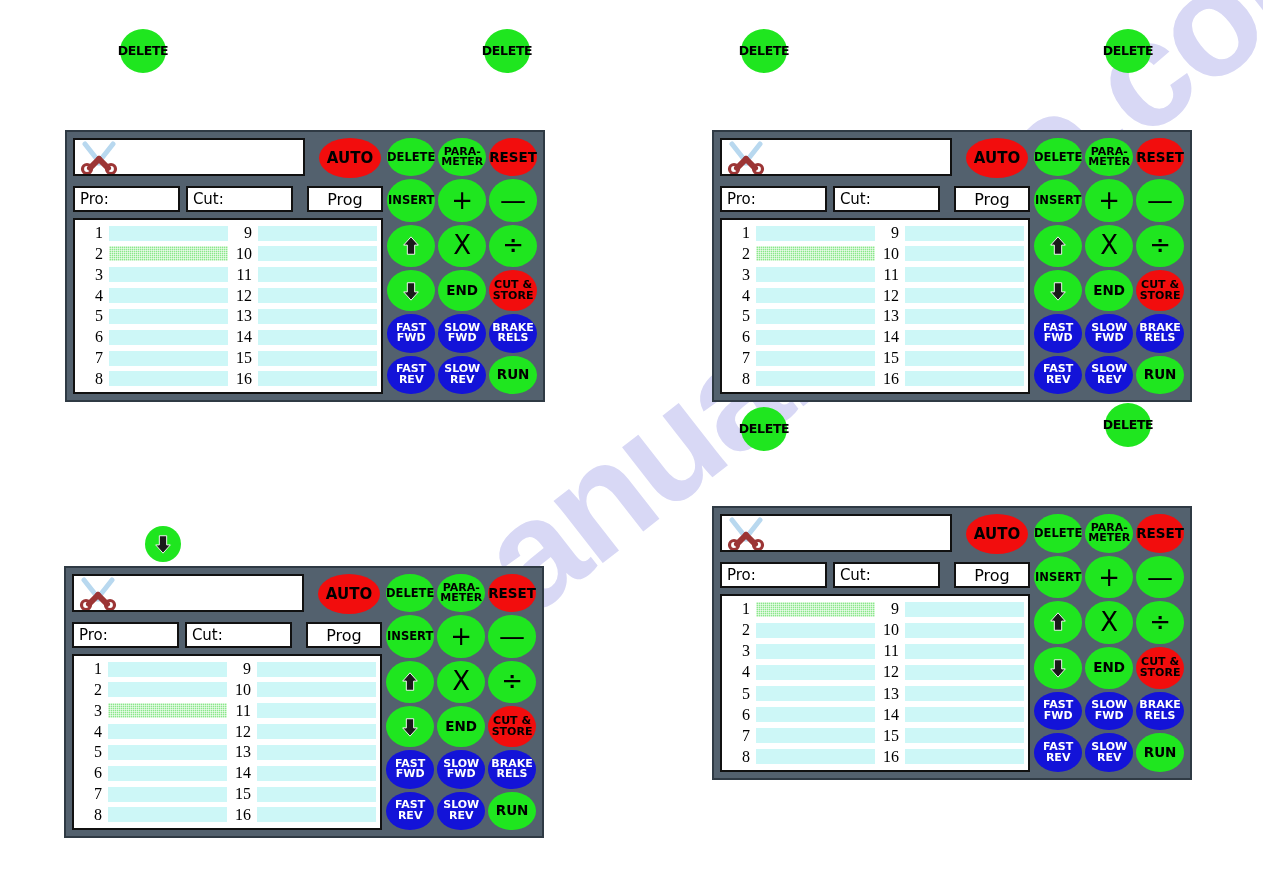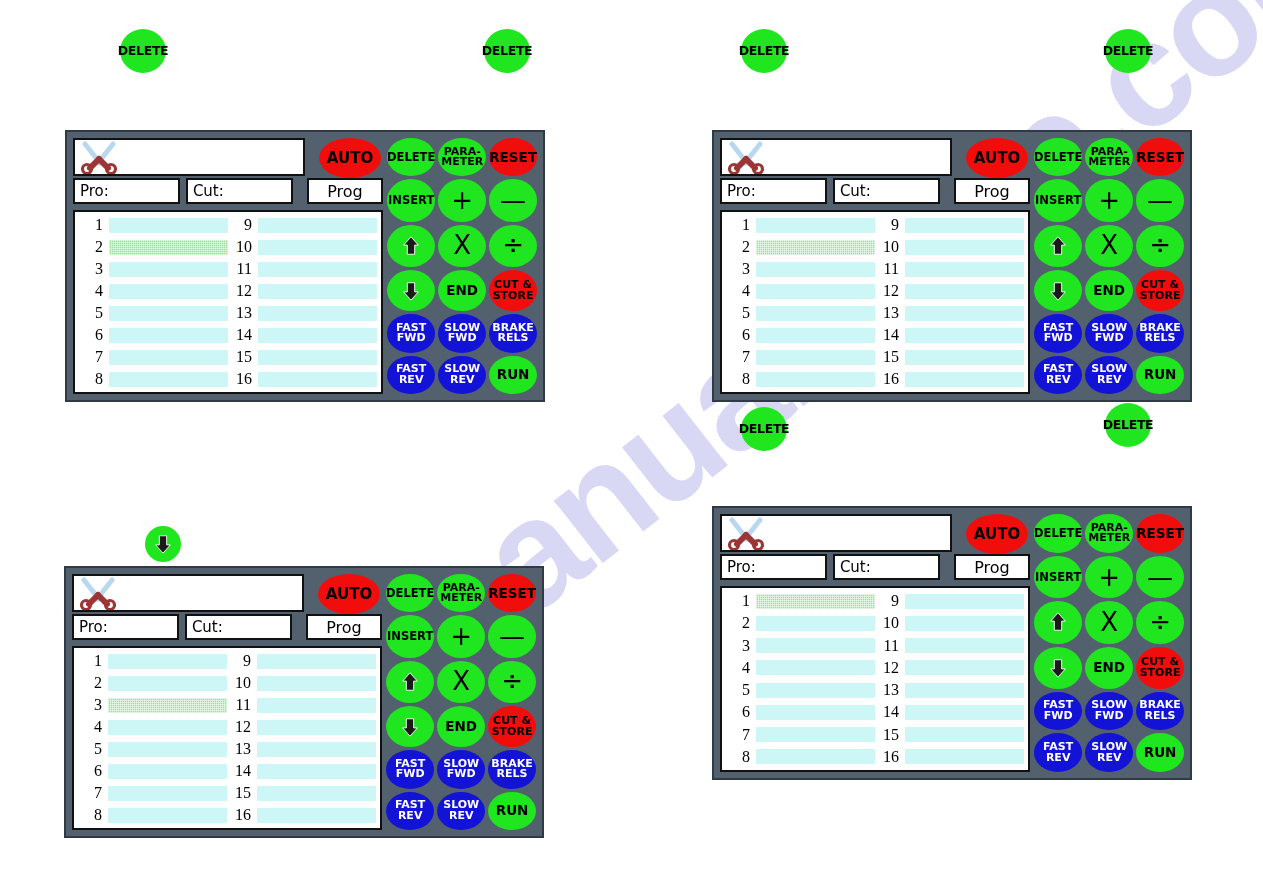--- a/index.html
+++ b/index.html
@@ -74,21 +74,21 @@
     height:38px;
     position:relative;
     overflow:hidden;
   }
   .scissors{
     position:absolute;left:2px;top:1px;
     width:44px;height:34px;
   }
 
   
-  .fieldrow{display:flex;margin-top:0;}
+  .fieldrow{display:flex;margin-top:8px;}
   .field{
     background:#ffffff;
     border:2px solid #111;
     box-sizing:border-box;
     height:26px;
     display:flex;align-items:center;
     padding-left:5px;
     font-size:15px;
     color:#000;
     font-family:"DejaVu Sans", sans-serif;

